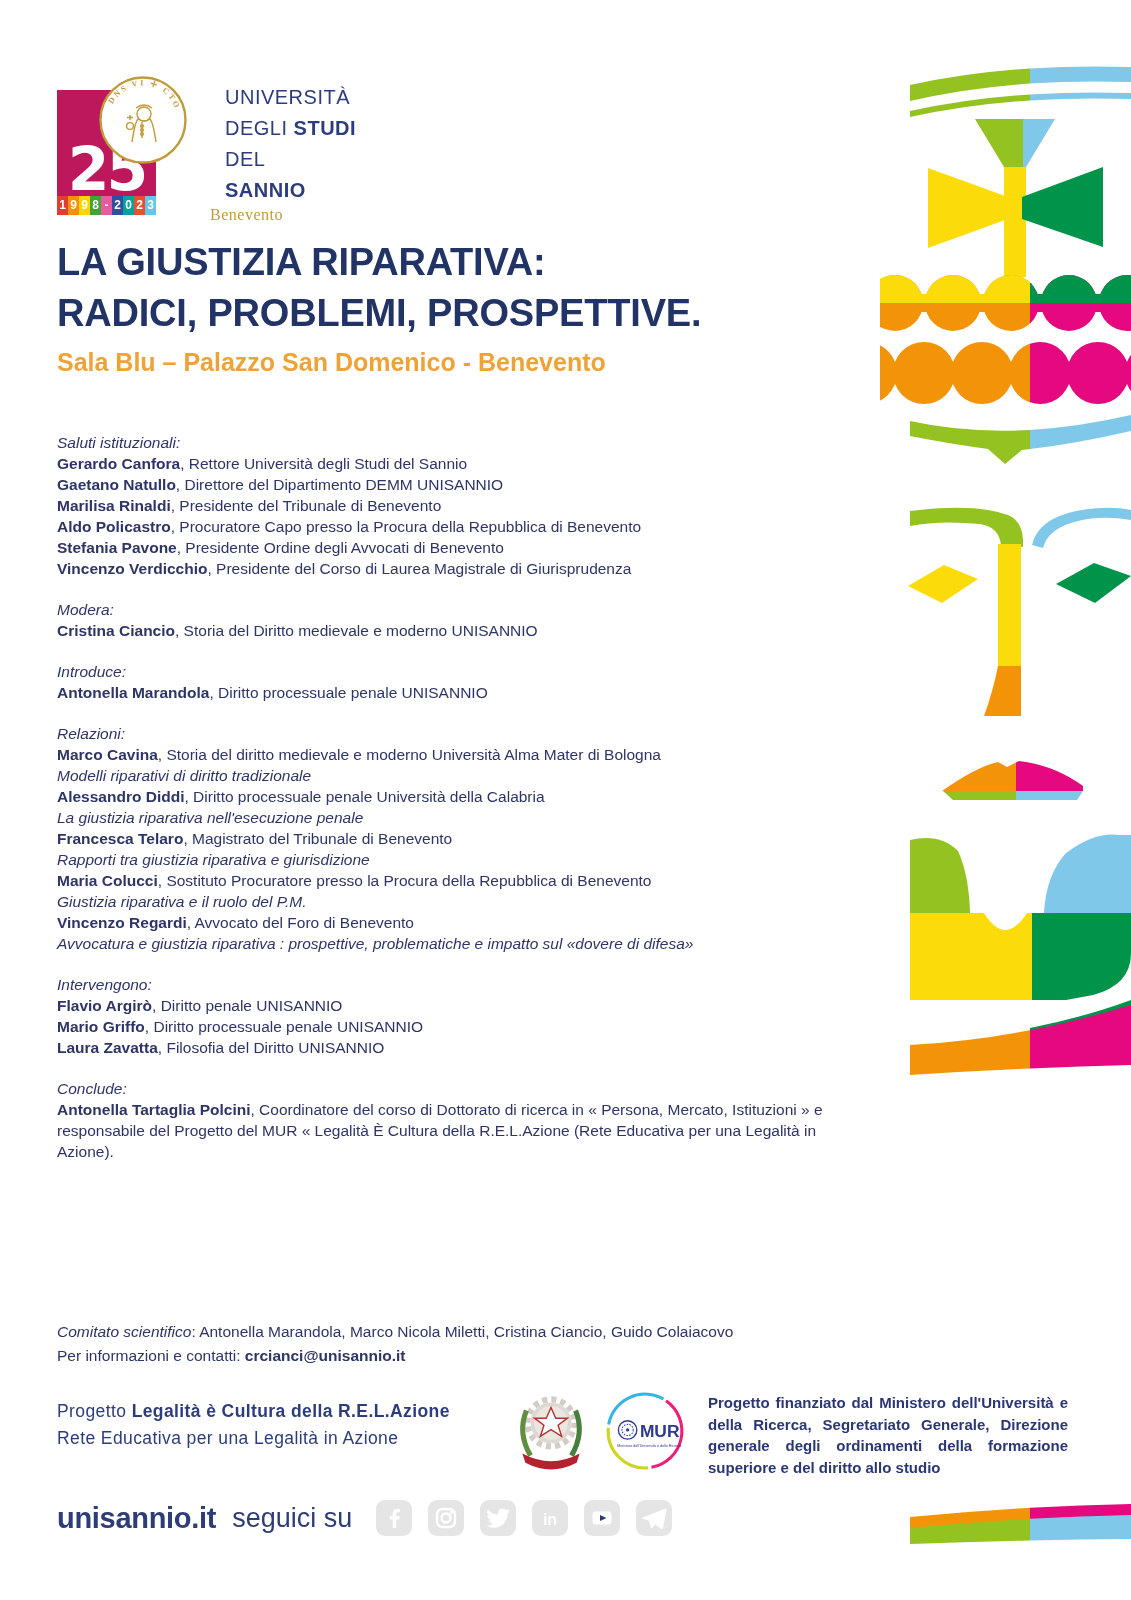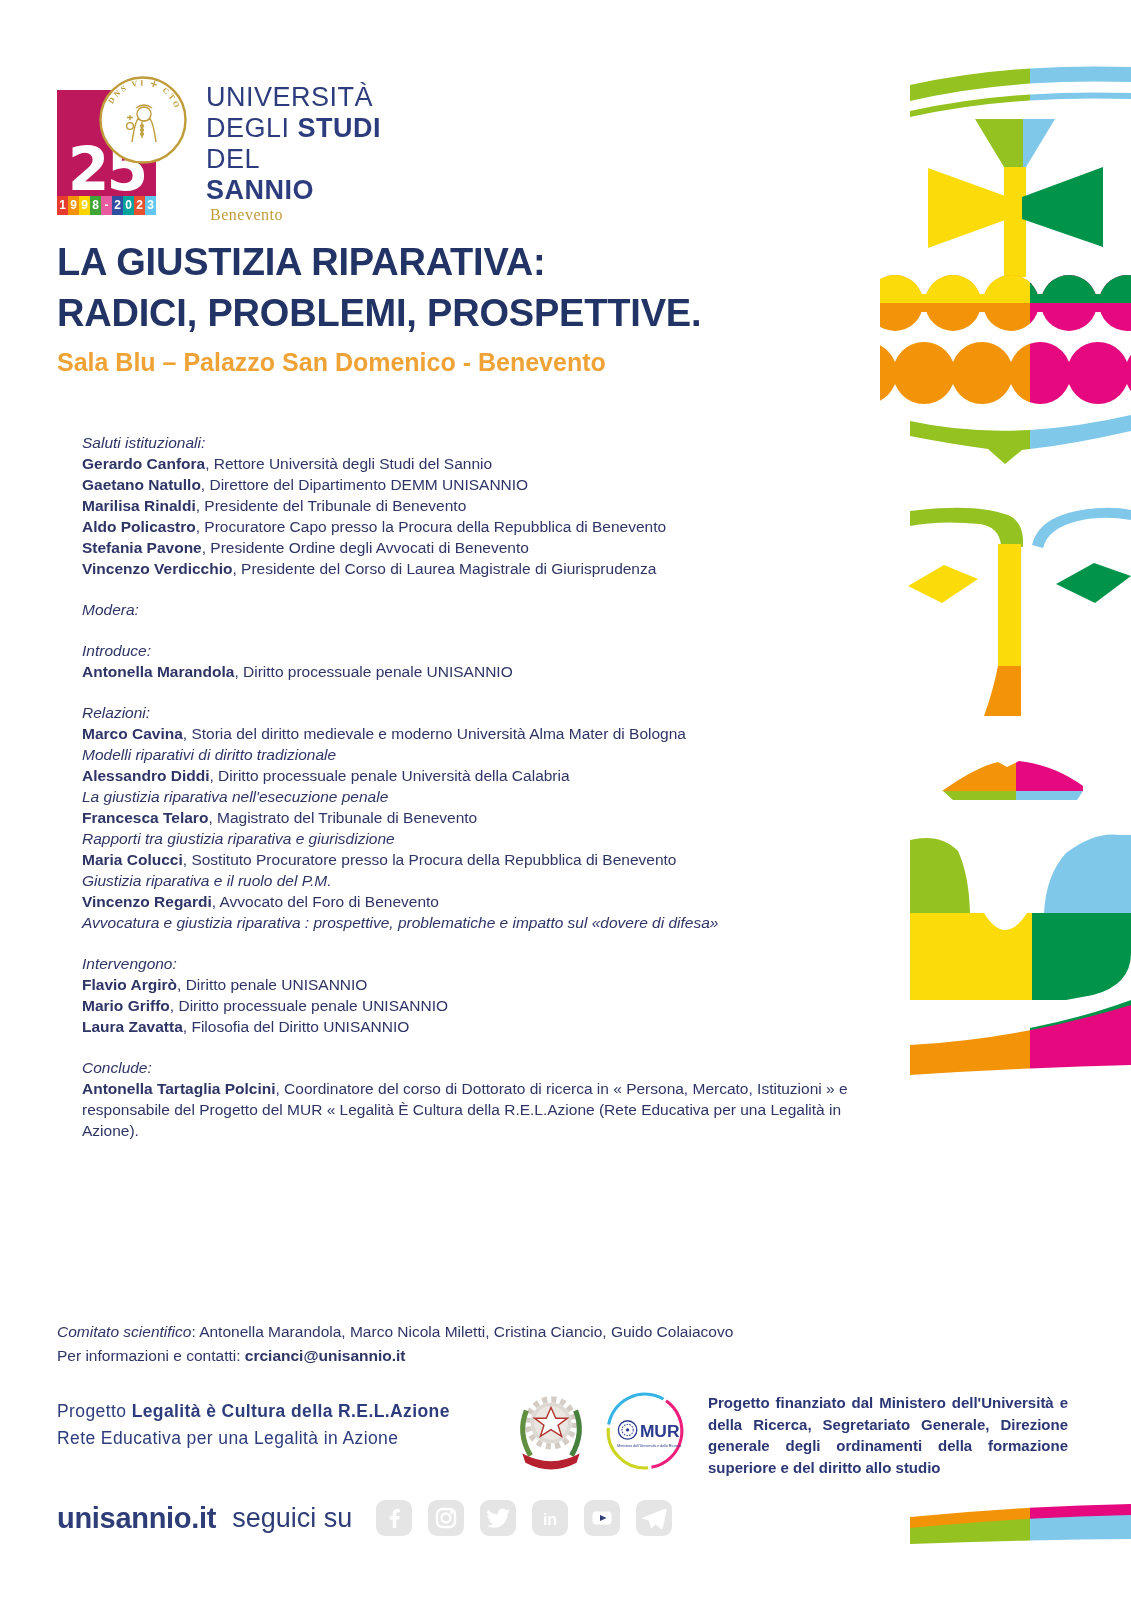--- a/index.html
+++ b/index.html
@@ -12,34 +12,34 @@
   .logo-square { position:absolute; left:57px; top:90px; width:99px; height:106px;
     background:#be185d; z-index:1; }
   .twofive { position:absolute; bottom:-8px; left:50%; transform:translateX(-50%);
     font-size:60px; font-weight:800; color:#fff; letter-spacing:-3px;
     font-family:"DejaVu Sans", sans-serif; }
   .years { position:absolute; left:57px; top:196px; width:99px; height:19px;
     display:flex; z-index:3; }
   .years span { flex:1; color:#fff; font-size:12px; font-weight:700;
     text-align:center; line-height:19px; }
   .seal { position:absolute; left:99px; top:76px; width:88px; height:88px; z-index:2; }
-  .uni-name { position:absolute; left:206px; top:82px; color:#2d3c7d;
-    font-size:27px; line-height:31px; letter-spacing:0.5px; font-weight:500; }
+  .uni-name { position:absolute; left:225px; top:82px; color:#2d3c7d;
+    font-size:20px; line-height:31px; letter-spacing:0.5px; font-weight:500; }
   .uni-name .light { font-weight:300; }
   .uni-name .bold { font-weight:700; }
   .uni-city { position:absolute; left:210px; top:206px; color:#bf9b3a;
     font-family:"Liberation Serif", serif; font-size:16px; letter-spacing:0.5px; }
   
   .title { position:absolute; left:57px; top:237px; font-size:38px; line-height:51px;
     font-weight:800; color:#223365; letter-spacing:-0.2px; }
   .when-where { position:absolute; left:57px; top:343px; font-size:25px;
     line-height:38px; font-weight:700; color:#efa235; }
   
   .content { position:absolute; left:57px; top:432px; width:808px;
-    font-size:15.5px; line-height:21px; color:#2e3566;margin-left:25px; }
+    font-size:15.5px; line-height:21px; color:#2e3566; }
   .content p { margin:0; }
   .sec { margin-bottom:20px; }
   .lbl { font-style:italic; }
   .talk { font-style:italic; }
   .gap { margin-top:20px; }
   strong { font-weight:700; }
   
   .committee { position:absolute; left:57px; top:1320px; width:808px;
     font-size:15.5px; line-height:24px; }
   .committee .lbl-inline { font-style:italic; }
@@ -127,20 +127,21 @@
       <p><strong>Gerardo Canfora</strong><span>, Rettore Università degli Studi del Sannio</span></p>
       <p><strong>Gaetano Natullo</strong><span>, Direttore del Dipartimento DEMM UNISANNIO</span></p>
       <p><strong>Marilisa Rinaldi</strong><span>, Presidente del Tribunale di Benevento</span></p>
       <p><strong>Aldo Policastro</strong><span>, Procuratore Capo presso la Procura della Repubblica di Benevento</span></p>
       <p><strong>Stefania Pavone</strong><span>, Presidente Ordine degli Avvocati di Benevento</span></p>
       <p><strong>Vincenzo Verdicchio</strong><span>, Presidente del Corso di Laurea Magistrale di Giurisprudenza</span></p>
     </div>
 
     <div class="sec">
       <p class="lbl">Modera:</p>
+      <p><strong>Cristina Ciancio</strong><span>, Storia del Diritto medievale e moderno UNISANNIO</span></p>
     </div>
 
     <div class="sec">
       <p class="lbl">Introduce:</p>
       <p><strong>Antonella Marandola</strong><span>, Diritto processuale penale UNISANNIO</span></p>
     </div>
 
     <div class="sec">
       <p class="lbl">Relazioni:</p>
       <p><strong>Marco Cavina</strong><span>, Storia del diritto medievale e moderno Università Alma Mater di Bologna</span></p>

